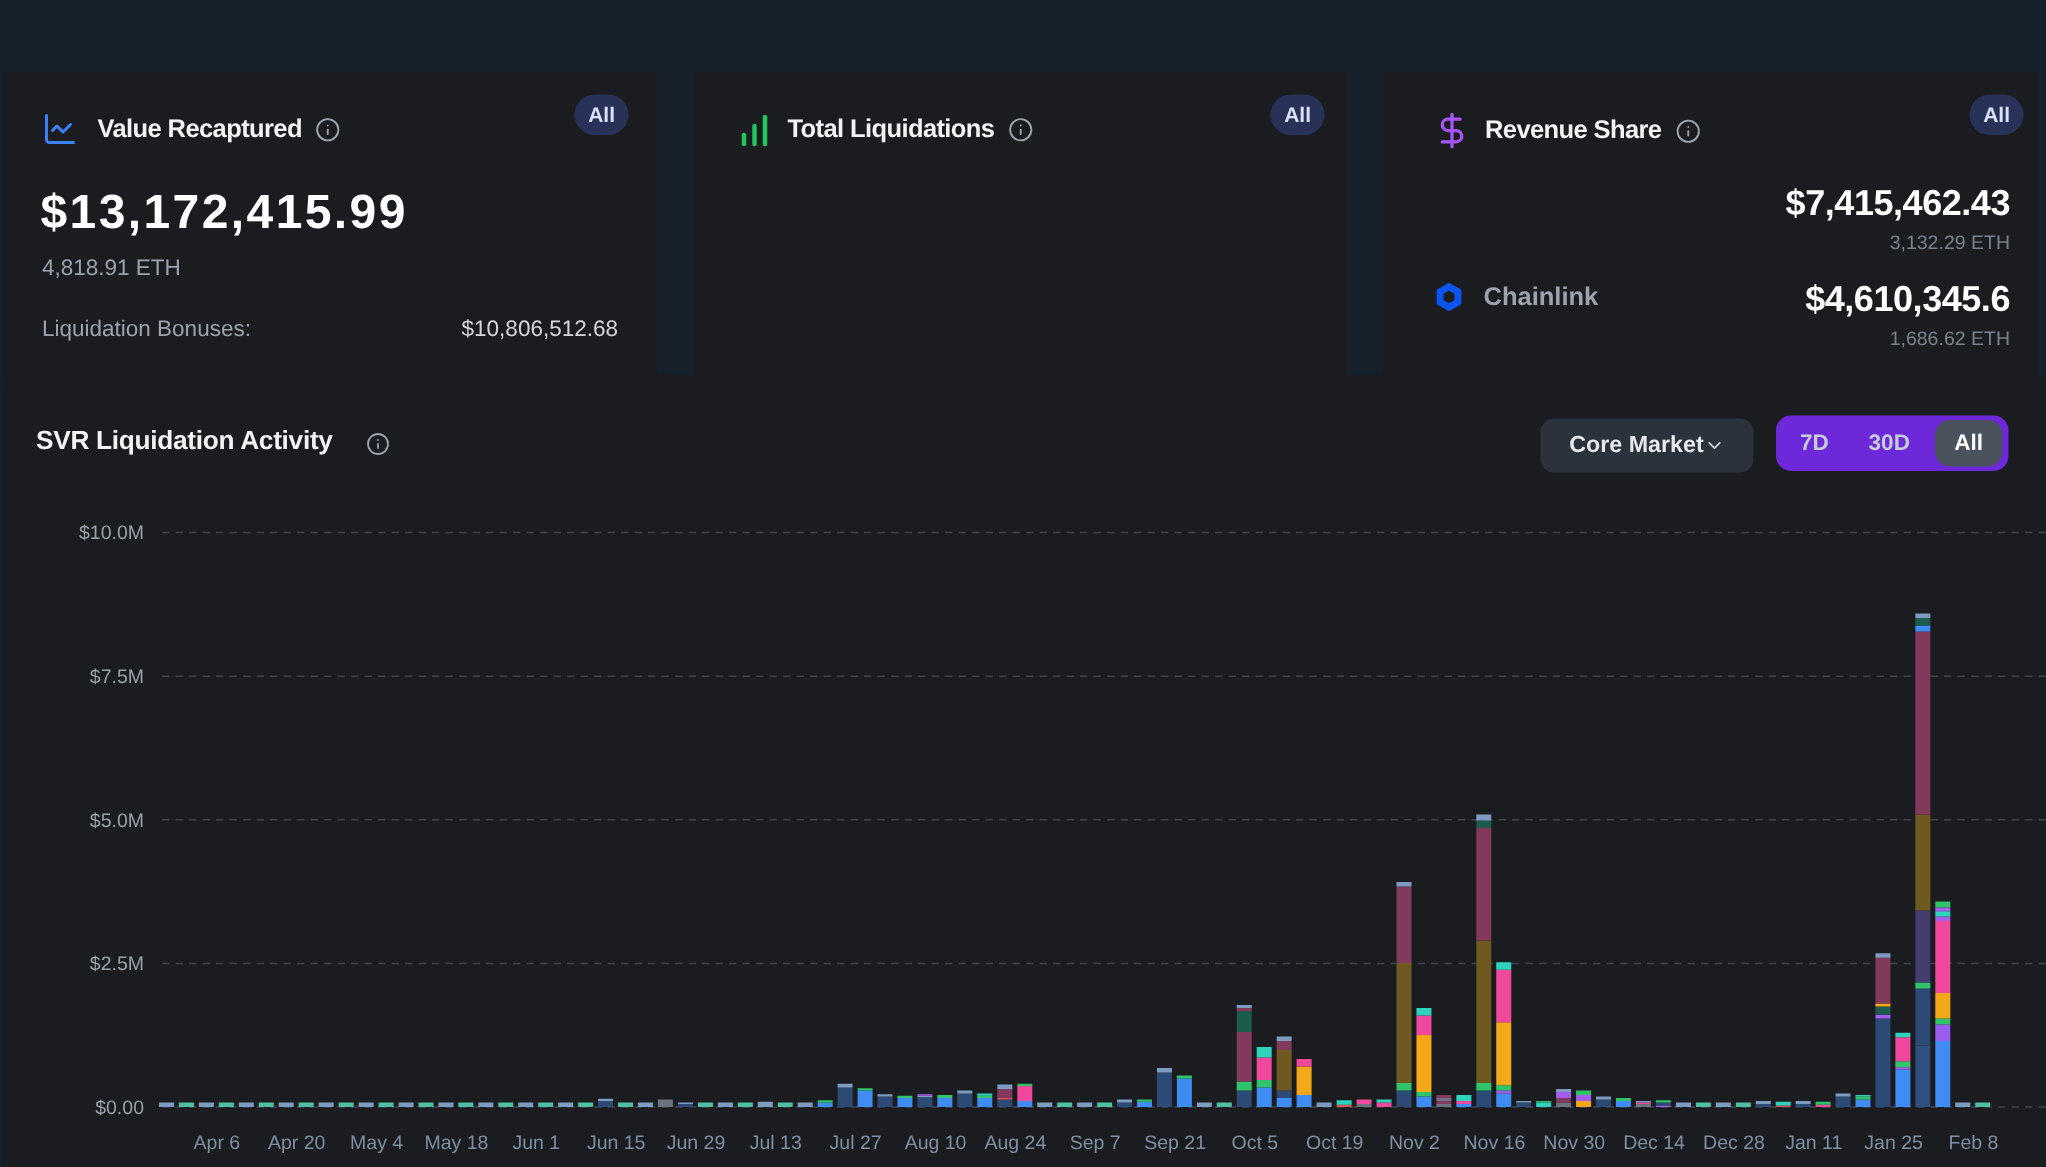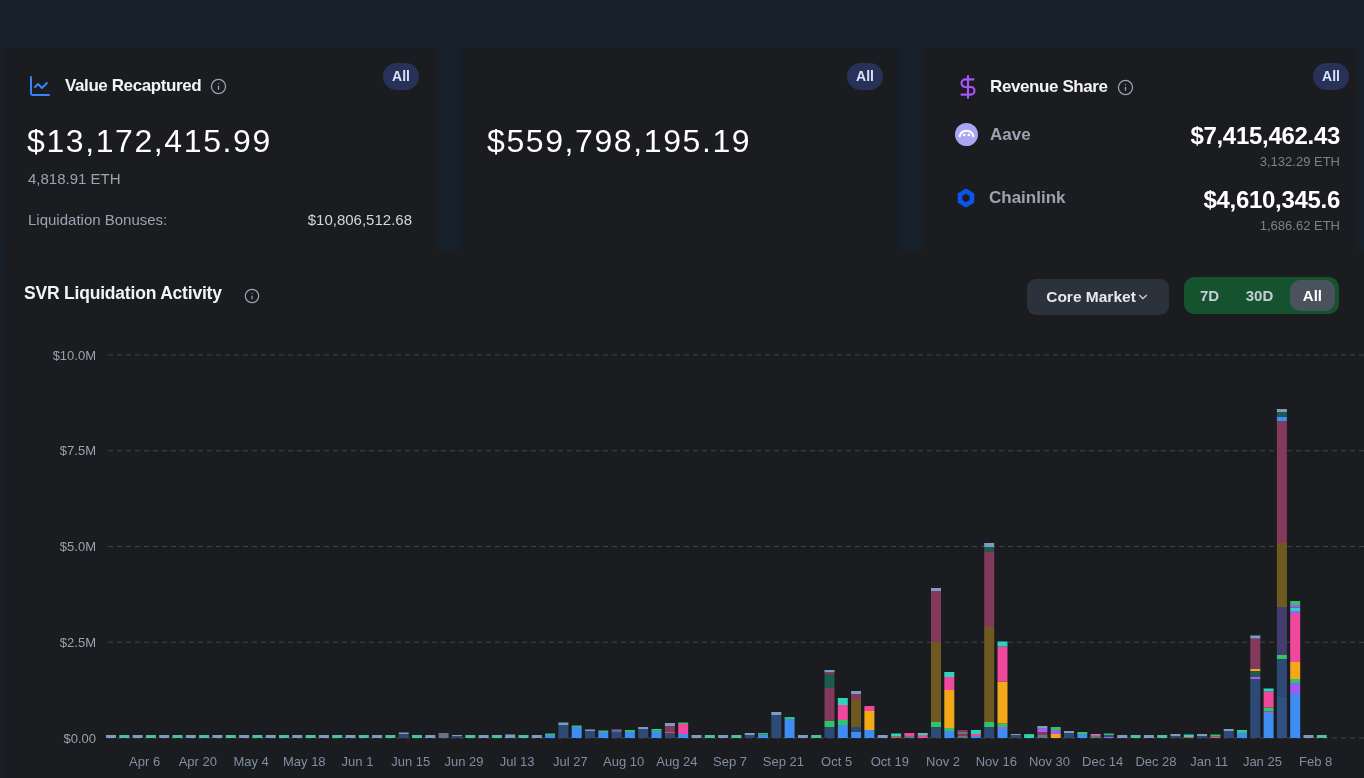--- a/index.html
+++ b/index.html
@@ -2,33 +2,33 @@
 <html><head>
 <meta charset="utf-8">
 <style>
 * { margin:0; padding:0; box-sizing:border-box; }
 html,body { width:1364px; height:778px; overflow:hidden; background:#15202a; font-family:"Liberation Sans", sans-serif; }
 .card { position:absolute; top:0; height:214px; width:436px; background:#1b1c20; border-radius:0 0 12px 12px;margin-top:48px; }
 .panel { position:absolute; top:250px; left:2px; width:1368px; height:620px; background:#1b1c20; border-radius:12px; }
 .chead { position:absolute; top:26px; left:26px; display:flex; align-items:center; gap:13px; }
 .chead .t { font-size:17px; font-weight:700; color:#f2f3f5; letter-spacing:-0.4px; }
 .badge { position:absolute; top:15px; background:#283158; color:#d9e4fc; font-size:14px; font-weight:700; height:27px; line-height:27px; padding:0 9px; border-radius:14px; }
-.big { position:absolute; top:75px; left:25px; font-size:32px; font-weight:400; color:#ffffff; letter-spacing:1.6px; }
+.big { position:absolute; top:75px; left:25px; font-size:32px; font-weight:700; color:#ffffff; letter-spacing:1.6px; }
 .sub { position:absolute; top:122px; left:26px; font-size:15px; color:#9ca3af; }
 .krow { position:absolute; top:163px; left:26px; right:26px; display:flex; justify-content:space-between; font-size:15px; }
 .krow .k { color:#9ca3af; }
 .krow .v { color:#d3d7dc; }
 .rrow { position:absolute; left:33px; right:18px; }
 .rname { display:flex; align-items:center; gap:12px; font-size:17px; font-weight:600; color:#9ca3af; }
 .rval { position:absolute; right:0; top:-1px; font-size:24px; font-weight:700; color:#ffffff; letter-spacing:-0.3px; }
 .rsub { position:absolute; right:0; top:31px; font-size:13px; color:#7a828c; }
 .ptitle { position:absolute; top:283px; left:24px; display:flex; align-items:flex-end; gap:22px; }
 .ptitle .t { font-size:17.5px; font-weight:700; color:#f2f3f5; letter-spacing:-0.2px; }
 .dd { position:absolute; top:279px; left:1027px; width:142px; height:36px; background:#2b323c; border-radius:9px; display:flex; align-items:center; justify-content:center; gap:0; color:#e6e9ec; font-size:15.5px; font-weight:700; }
-.bgroup { position:absolute; top:277px; left:1184px; width:155px; height:37px; background:#14532d; border-radius:10px; display:flex; align-items:center; padding-left:6px; padding-right:4px; justify-content:space-between; }
+.bgroup { position:absolute; top:277px; left:1184px; width:155px; height:37px; background:#6d28d9; border-radius:10px; display:flex; align-items:center; padding-left:6px; padding-right:4px; justify-content:space-between; }
 .bgroup .bi { font-size:15px; font-weight:700; color:#c6cdd6; padding:6px 10px; }
 .bgroup .act { background:#4a525e; color:#ffffff; border-radius:10px; padding:7px 13px; font-weight:700; }
 svg.chart { position:absolute; top:0; left:0; }
 text.axis { font-family:"Liberation Sans",sans-serif; font-size:13px; fill:#99a2ab; }
 text.axis2 { font-family:"Liberation Sans",sans-serif; font-size:13px; fill:#7f8fa3; }
 </style>
 </head>
 <body>
 
 <div class="card" style="left:2px;">
@@ -47,48 +47,51 @@
   <div class="badge" style="right:19px;">All</div>
   <div class="big">$13,172,415.99</div>
   <div class="sub">4,818.91 ETH</div>
   <div class="krow">
       <span class="k">Liquidation Bonuses:</span>
       <span class="v">$10,806,512.68</span>
     </div>
 </div>
 
 <div class="card" style="left:462px;">
+  <div class="chead">
+    <svg width="24" height="24" viewBox="0 0 24 24" fill="none" stroke="#22c55e" stroke-width="3" stroke-linecap="round">
+        <path d="M8 22v-6"></path>
+        <path d="M15 22V10"></path>
+        <path d="M22 22V4"></path>
+      </svg>
+    <span class="t">Total Liquidations</span>
+    <svg style="margin-left:-4px;" width="17" height="17" viewBox="0 0 24 24" fill="none" stroke="#9ca3af" stroke-width="1.8" stroke-linecap="round">
+        <circle cx="12" cy="12" r="10"></circle>
+        <path d="M12 16v-4"></path>
+        <path d="M12 8h.01"></path>
+      </svg>
+  </div>
   <div class="badge" style="right:15px;">All</div>
-  <div class="big">$559,798,195.19</div>
 </div>
 
 <div class="card" style="left:922px;">
   <div class="chead">
     <svg style="margin-left:7px;margin-right:-4px;" width="26" height="26" viewBox="0 0 24 24" fill="none" stroke="#a855f7" stroke-width="2" stroke-linecap="round" stroke-linejoin="round">
         <line x1="12" x2="12" y1="2" y2="22"></line>
         <path d="M17 5H9.5a3.5 3.5 0 0 0 0 7h5a3.5 3.5 0 0 1 0 7H6"></path>
       </svg>
     <span class="t">Revenue Share</span>
     <svg style="margin-left:-4px;" width="17" height="17" viewBox="0 0 24 24" fill="none" stroke="#9ca3af" stroke-width="1.8" stroke-linecap="round">
         <circle cx="12" cy="12" r="10"></circle>
         <path d="M12 16v-4"></path>
         <path d="M12 8h.01"></path>
       </svg>
   </div>
   <div class="badge" style="right:9px;">All</div>
   <div class="rrow" style="top:75px; height:56px;">
-    <div class="rname">
-      <svg width="23" height="23" viewBox="0 0 23 23">
-          <circle cx="11.5" cy="11.5" r="11.5" fill="#a9a7f4"></circle>
-          <path d="M4.7 13.1a7 7 0 0 1 13.6 0" fill="none" stroke="#ffffff" stroke-width="2.2" stroke-linecap="round"></path>
-          <circle cx="9.2" cy="11.9" r="1.3" fill="#ffffff"></circle>
-          <circle cx="13.8" cy="11.9" r="1.3" fill="#ffffff"></circle>
-        </svg>
-      <span>Aave</span>
-    </div>
     <div class="rval">$7,415,462.43</div>
     <div class="rsub">3,132.29 ETH</div>
   </div>
   <div class="rrow" style="top:139px; height:56px;">
     <div class="rname">
       <svg width="22" height="22" viewBox="0 0 24 24">
           <path d="M12 3.1 19.7 7.55 v8.9 L12 20.9 4.3 16.45 v-8.9 Z" fill="#0c54f0" stroke="#0c54f0" stroke-width="2.6" stroke-linejoin="round"></path>
           <path d="M12 7.4 16 9.7 v4.6 L12 16.6 8 14.3 V9.7 Z" fill="#1b1c20"></path>
         </svg>
       <span>Chainlink</span>

